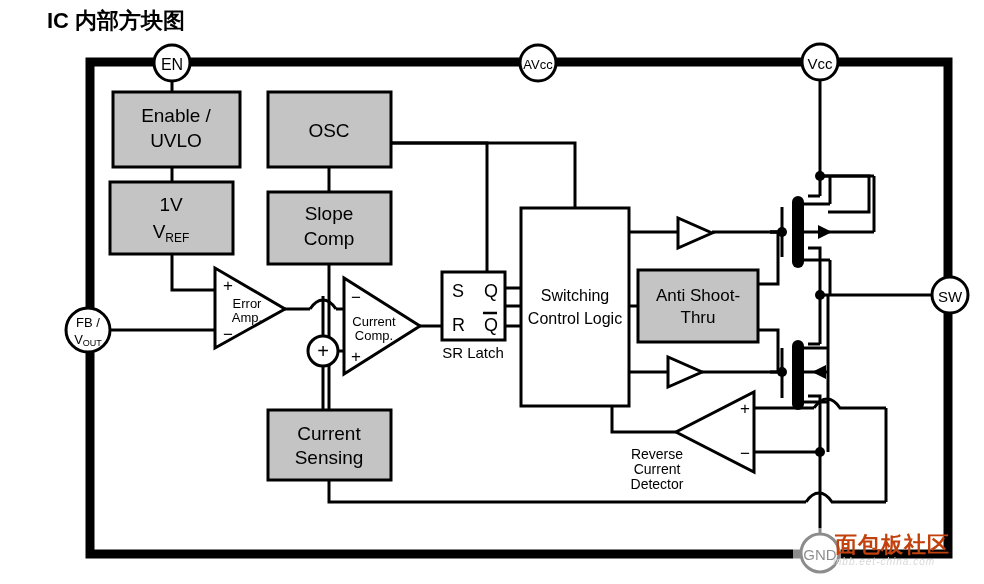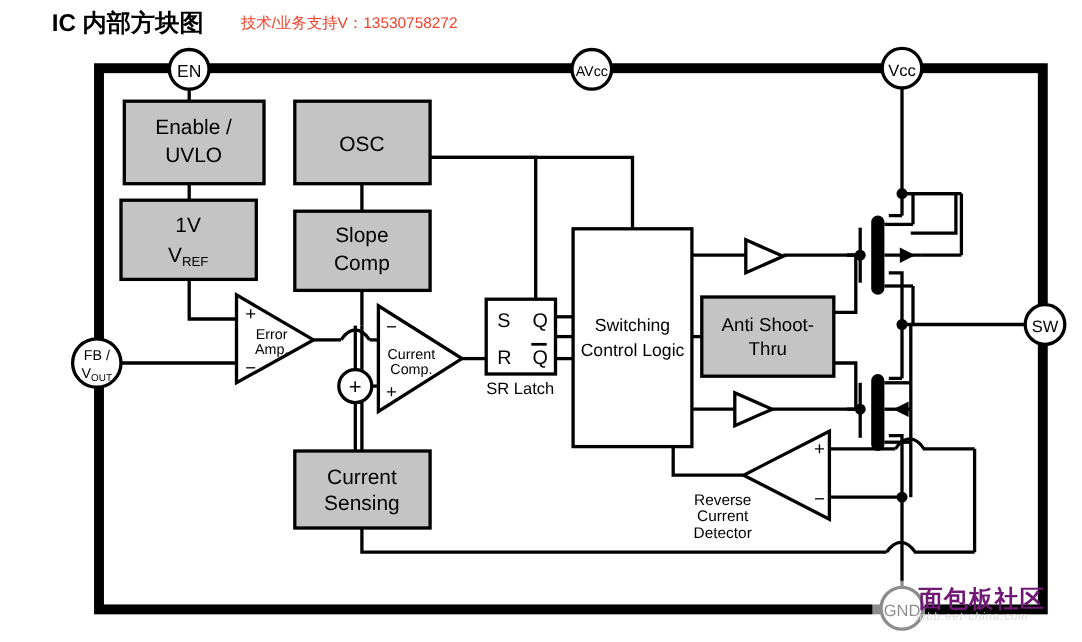--- a/index.html
+++ b/index.html
@@ -23,40 +23,39 @@
   #canvas{
     position:absolute;left:0;top:0;width:984px;height:584px;
   }
   svg{display:block;}
   .blk-label{
     font-family:"Liberation Sans","DejaVu Sans",sans-serif;
     fill:#000;text-anchor:middle;
   }
   #wm-text{
     position:absolute;left:835px;top:530px;
-    font-size:22px;color:#701a75;font-weight:bold;letter-spacing:1px;
+    font-size:22px;color:#c2410c;font-weight:bold;letter-spacing:1px;
     white-space:nowrap;
   }
   #wm-url{
     position:absolute;left:833px;top:556px;
     font-size:10px;color:#d8d8d8;letter-spacing:1px;white-space:nowrap;font-style:italic;
   }
   #wm-logo{
     position:absolute;left:793px;top:528px;width:48px;height:48px;
     border-radius:12px;background:rgba(255,255,255,0.55);
   }
 </style>
 </head>
 <body>
 
 <div id="title-bar">
   <div id="doc-title">
     <span class="lead">IC</span><span> 内部方块图</span>
   </div>
-  <div id="contact">技术/业务支持V：13530758272</div>
 </div>
 
 <div id="canvas">
 <svg width="984" height="584" viewBox="0 0 984 584" xmlns="http://www.w3.org/2000/svg">
 
   <g>
     <rect x="90" y="62" width="858" height="492" fill="none" stroke="#000" stroke-width="9"></rect>
   </g>
 
   <g fill="none" stroke="#000" stroke-width="3">

